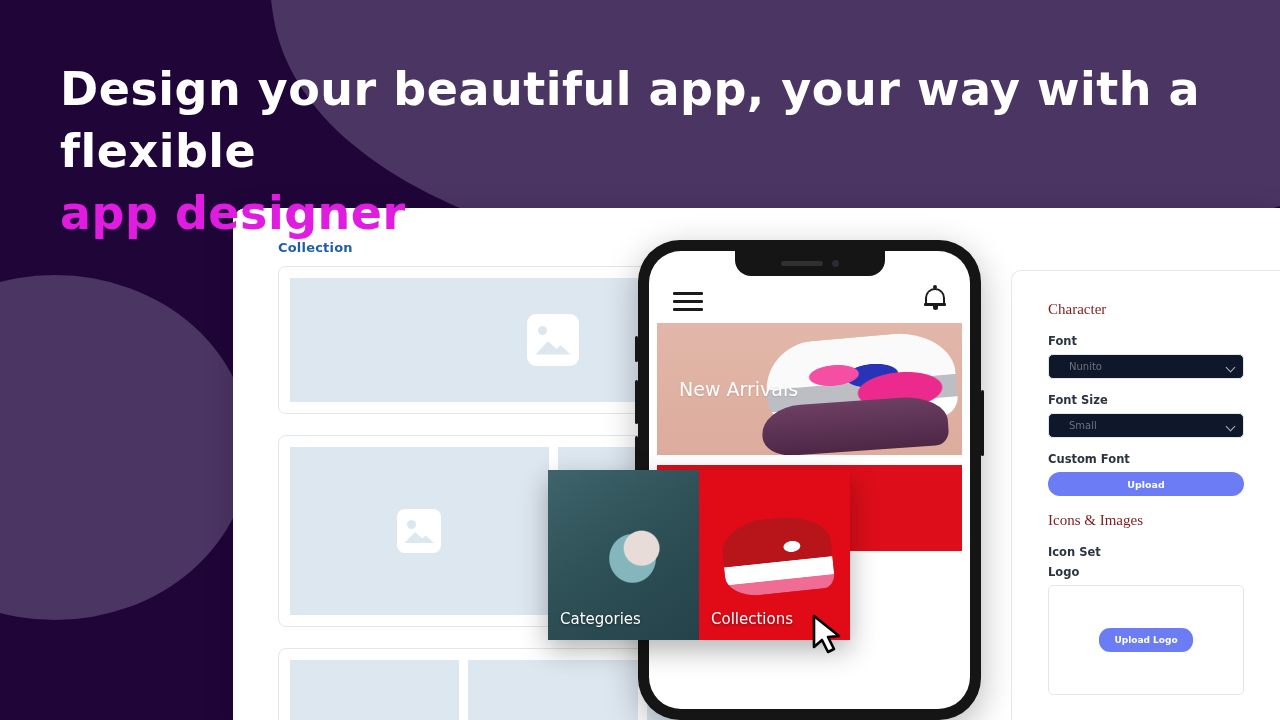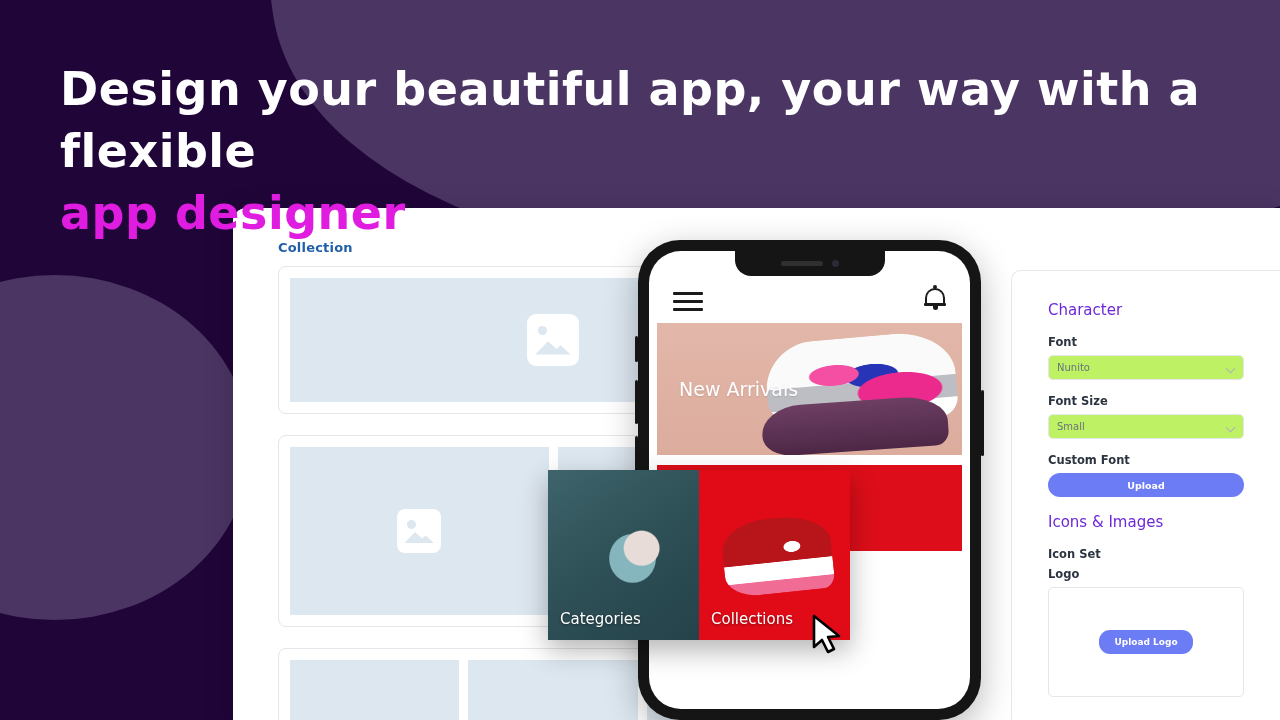--- a/index.html
+++ b/index.html
@@ -254,37 +254,38 @@
     left:778px; top:62px;
     width:269px; height:450px;
     background:#ffffff;
     border:1px solid #e6e8eb;
     border-radius:10px 0 0 0;
     border-right:none; border-bottom:none;
     padding:30px 36px 0 36px;
     z-index:5;
   }
   .set-head {
-    font-size:15px; color:#6d28d9;
+    font-size:15px; color:#7f1d1d;
     margin-bottom:16px;
+    font-family:Liberation Serif, serif;
   }
   .set-label {
     font-size:11.5px; font-weight:bold;
     color:#2b3440; margin-bottom:6px;
   }
   .select-box {
     height:25px;
     border:1px solid #e4e6ea;
     border-radius:5px;
     display:flex; align-items:center;
-    padding:0 8px;
+    padding:0 20px;
     font-size:10px; color:#6b727c;
     margin-bottom:14px;
     position:relative;
-    background:#bef264;
+    background:#0f172a;
   }
   .chev {
     position:absolute; right:9px; top:50%;
     margin-top:-3px;
     width:7px; height:7px;
     border-right:1.4px solid #adb3bb;
     border-bottom:1.4px solid #adb3bb;
     transform:rotate(45deg);
   }
   .btn-primary {

